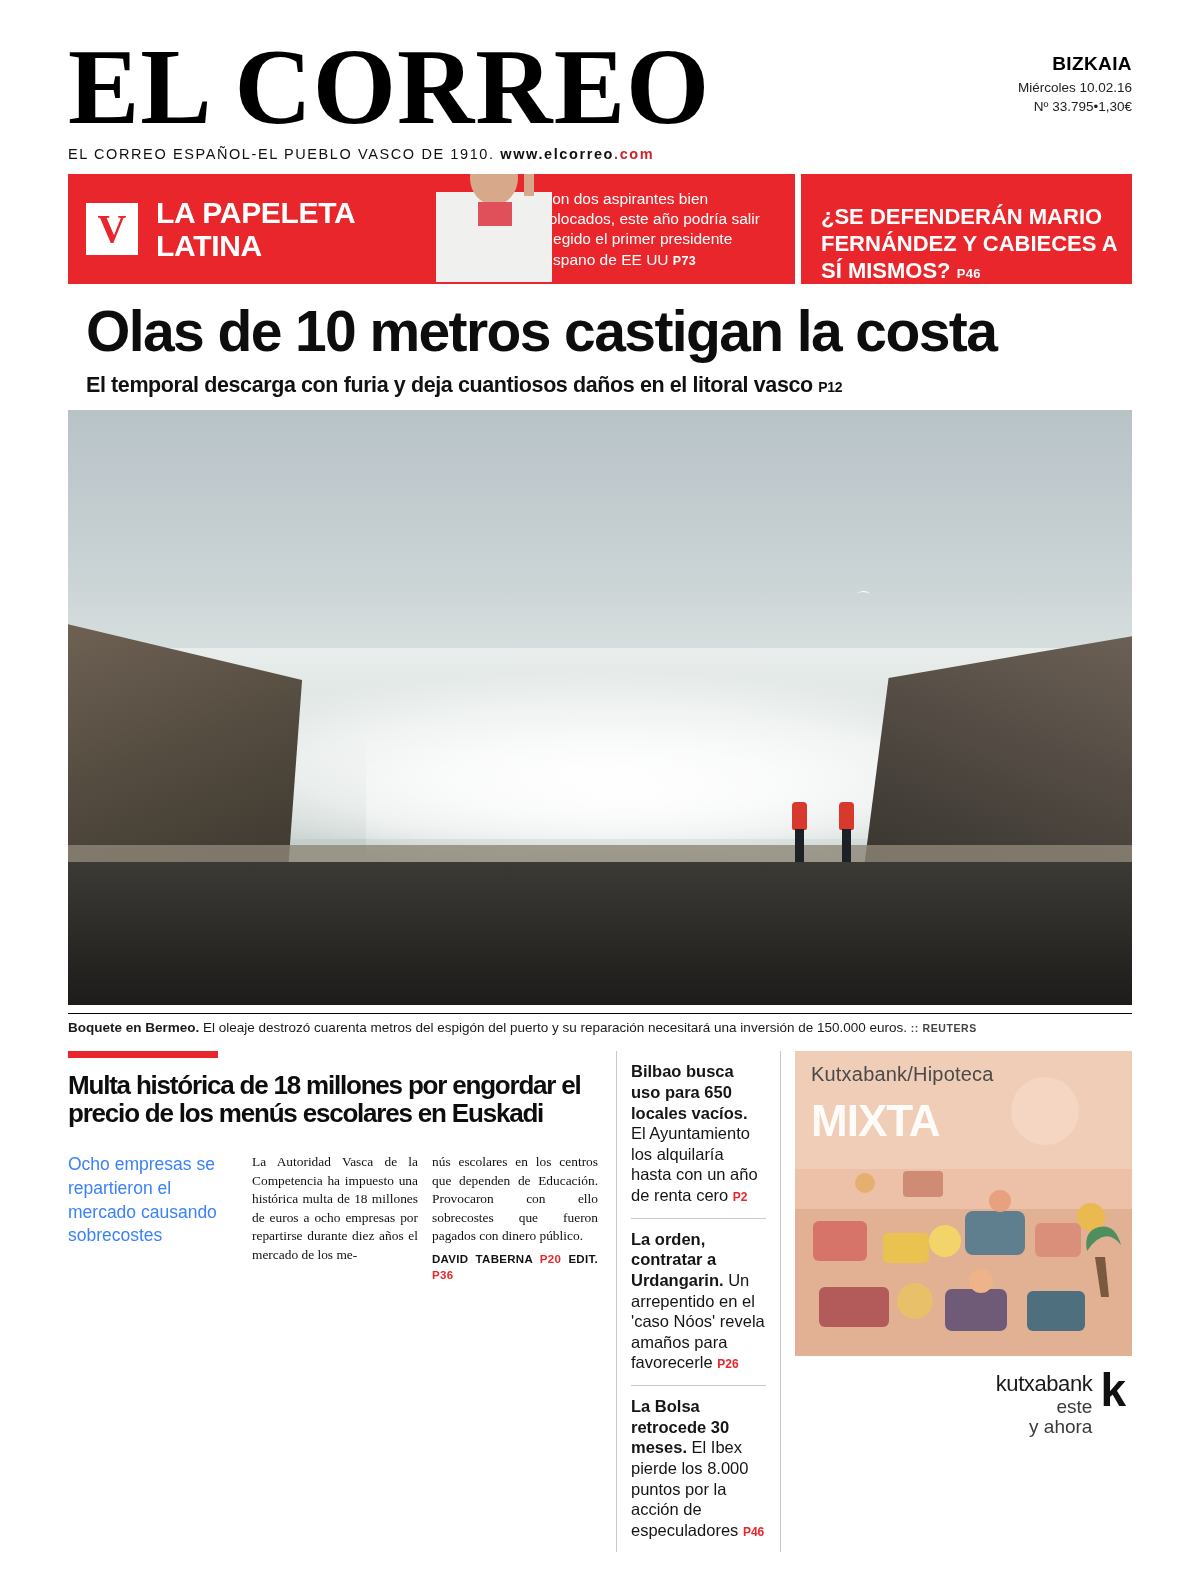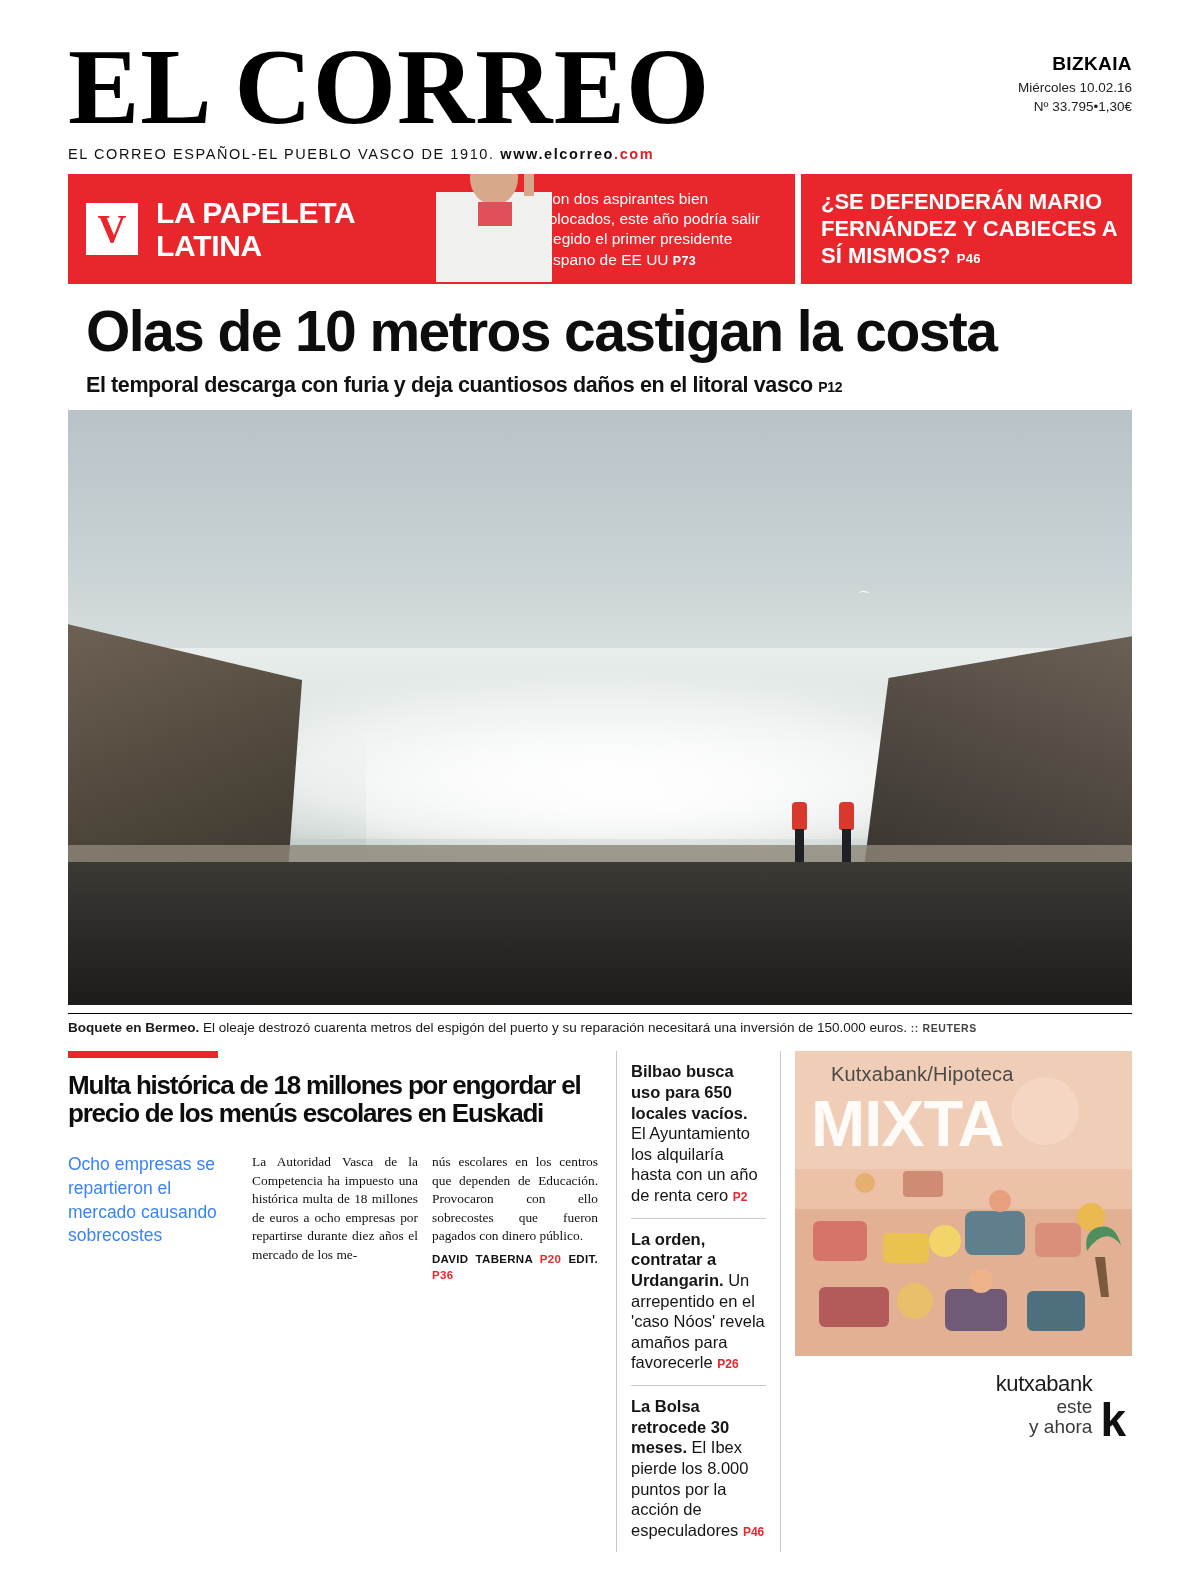--- a/index.html
+++ b/index.html
@@ -127,21 +127,21 @@
     font-weight: bold;
     font-size: 12.5px;
     letter-spacing: 0.3px;
     text-align: right;
   }
   .promo-right {
     background: #e8262b;
     flex: 1;
     margin-left: 6px;
     display: flex;
-    align-items: center;
+    align-items: flex-end;
   }
   .promo-right .hl {
     color: #fff;
     font-weight: bold;
     font-size: 22px;
     line-height: 1.22;
     margin-left: 20px;
   }
   .promo-right .hl .pg {
     font-size: 13px;
@@ -314,32 +314,31 @@
   }
   .ad-art {
     width: 337px;
     height: 305px;
     background: linear-gradient(150deg,#f3d9c8 0%, #e9c7b4 40%, #d9b49f 100%);
     position: relative;
     overflow: hidden;
   }
   .ad-brand {
     position: absolute; top: 12px; left: 16px;
-    font-size: 20px; color: #4a4a4a; letter-spacing: .2px; margin-left: 20px;
+    font-size: 20px; color: #4a4a4a; letter-spacing: .2px;
   }
   .ad-mixta {
-    position: absolute; top: 40px; left: 16px;
-    font-weight: bold; font-size: 65px; letter-spacing: -1px;
+    position: absolute; top: 48px; left: 16px;
+    font-weight: bold; font-size: 44px; letter-spacing: -1px;
     color: rgba(255,255,255,0.92);
     line-height: 1;
   }
   .ad-footer {
     margin-top: 16px;
     display: flex;
-    align-items: flex-end;
     justify-content: flex-end;
     gap: 8px;
     padding-right: 6px;
   }
   .ad-footer .txt { text-align: right; line-height: 1.1; }
   .ad-footer .k1 { font-size: 22px; color: #1a1a1a; letter-spacing: -.4px;}
   .ad-footer .k2 { font-size: 19px; color: #3a3a3a; }
   .ad-k {
     font-weight: bold; font-size: 46px; color: #111; line-height: .8;
   }

